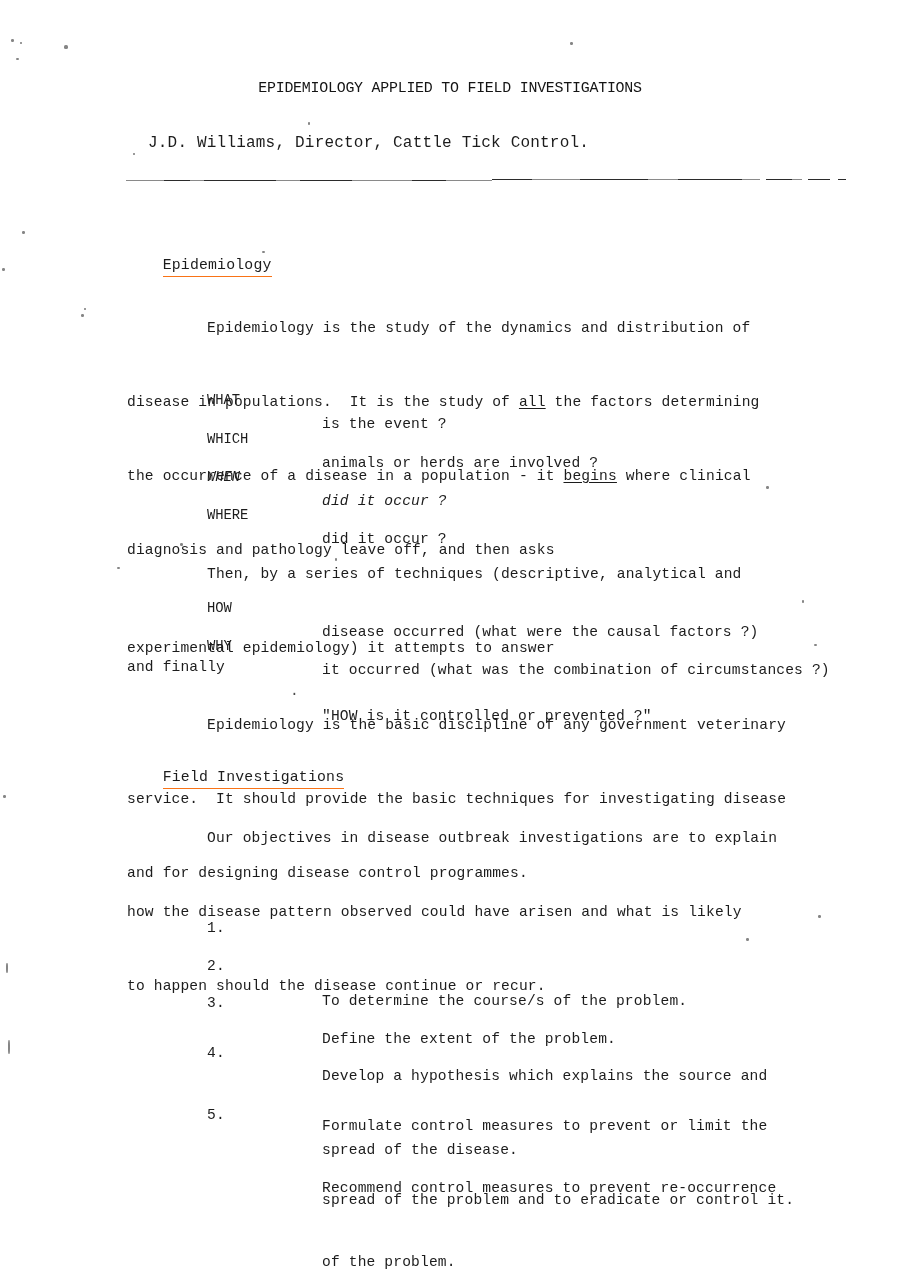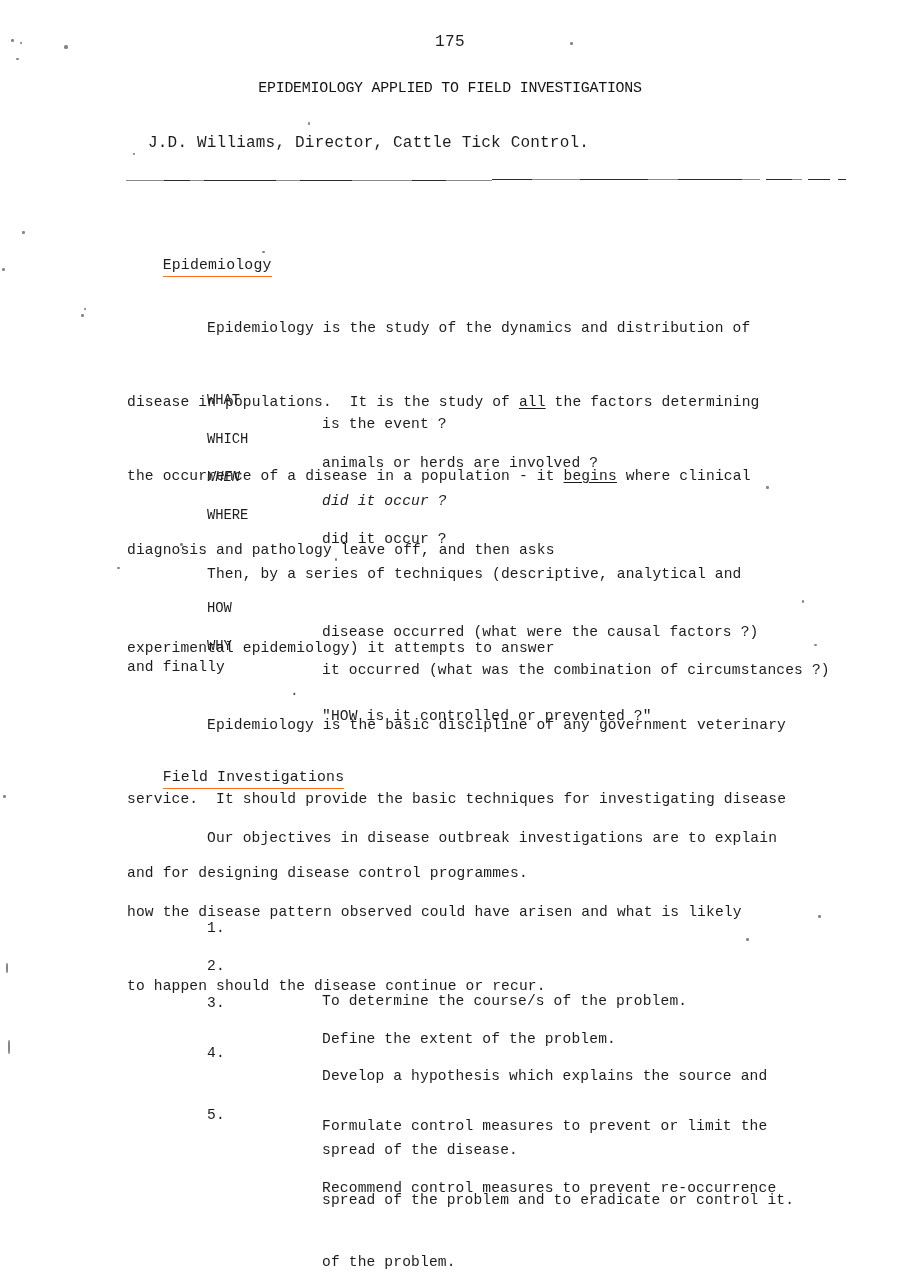--- a/index.html
+++ b/index.html
@@ -151,21 +151,20 @@
     background: #5c5c5c;
     border-radius: 40%;
     opacity: 0.75;
   }
 </style>
 </head>
 <body>
 
 <div id="page">
 
-  <div class="txt" id="folio">175</div>
 
   <div class="txt" id="doc-title">EPIDEMIOLOGY APPLIED TO FIELD INVESTIGATIONS</div>
 
   <div class="txt" id="byline">J.D. Williams, Director, Cattle Tick Control.</div>
 
   <div id="rule">
     <div class="seg light" style="left:0px;  width:38px; top:1px;"></div>
     <div class="seg" style="left:38px; width:26px;"></div>
     <div class="seg light" style="left:64px; width:14px;"></div>
     <div class="seg" style="left:78px; width:72px;"></div>

